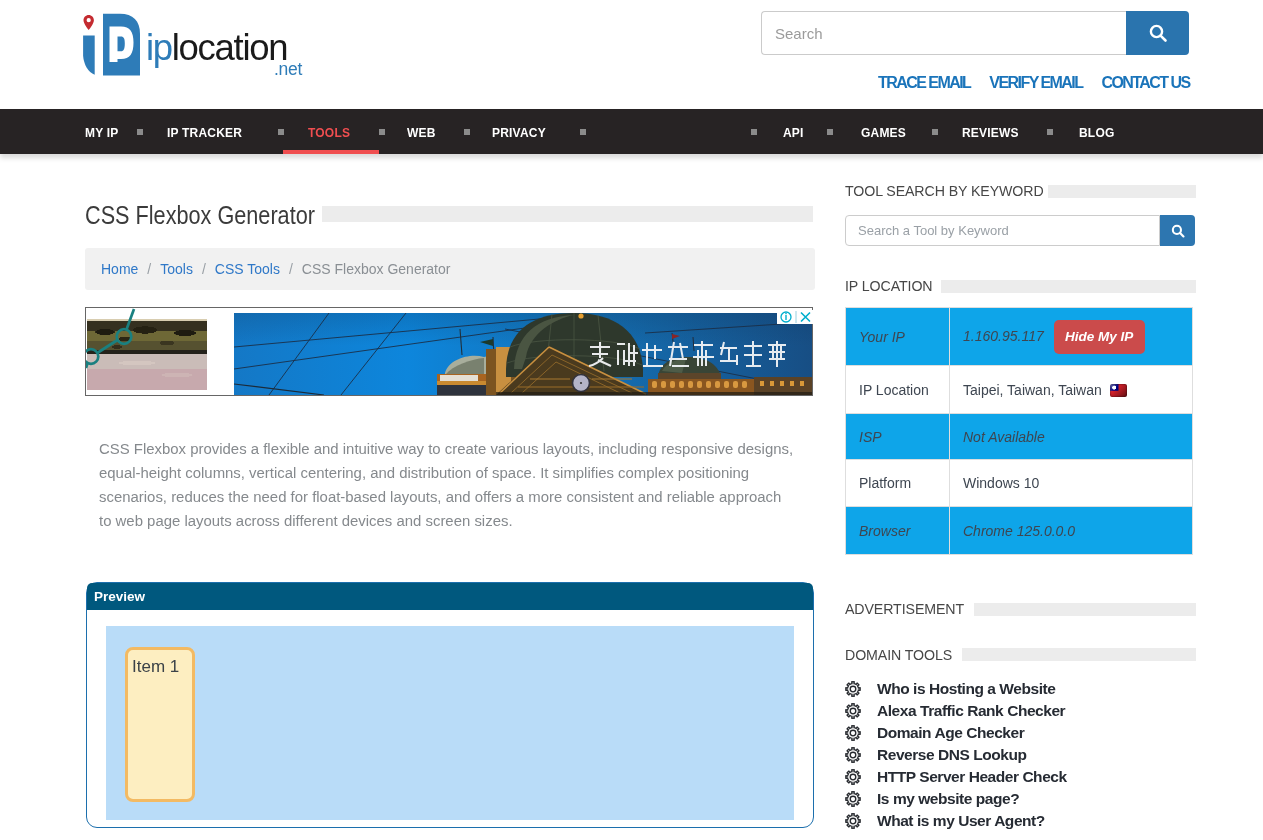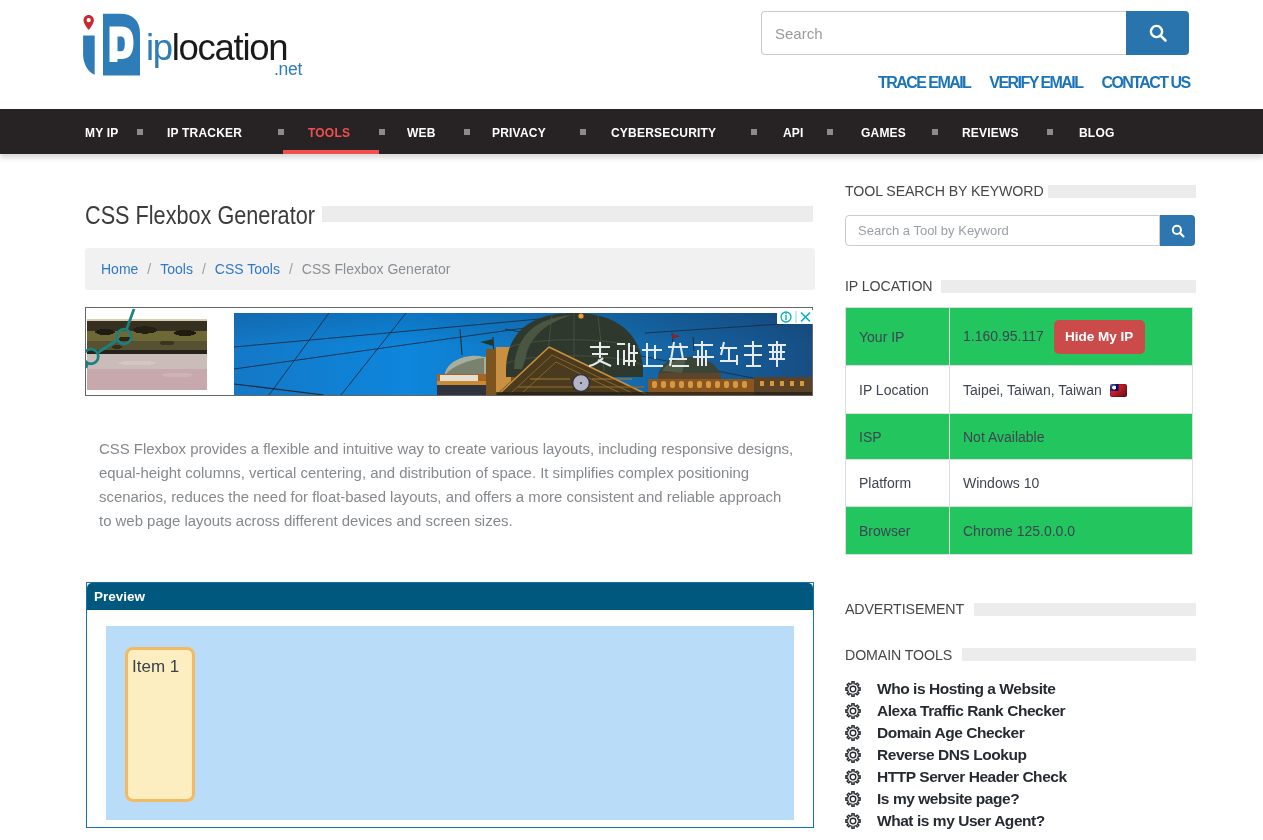--- a/index.html
+++ b/index.html
@@ -50,42 +50,42 @@
     radial-gradient(ellipse 26px 4px at 90px 56px, #cdb4b4 0 60%, rgba(0,0,0,0) 61%),
     linear-gradient(to bottom, #d8cdb0 0 2px, #35301f 2px 12px,
     #6e6836 12px 22px, #565130 22px 31px, #24221b 31px 35px,
     #cabcb8 35px 50px, #c7a9ad 50px 71px); }
 
 #para { position:absolute; left:99px; top:437px; width:max-content; font-size:15.5px;
   line-height:24px; color:#85898d; transform:scaleX(0.9625); transform-origin:left top;
   white-space:nowrap; }
 
 #pv { position:absolute; left:86px; top:582px; width:728px; height:246px;
-  border:1px solid #1c6fad; border-radius:0; background:#fff; }
+  border:1px solid #1c6fad; border-radius:11px; background:#fff; }
 #pv-hd { position:absolute; left:0; top:0; right:0; height:27px; background:#00587e;
   border-radius:5px 5px 0 0; display:flex; align-items:center; padding-left:7px;
   color:#fff; font-size:13.5px; font-weight:bold; }
 #pv-blue { position:absolute; left:19px; top:43px; width:688px; height:194px;
   background:#b9dcf8; }
 #pv-item { position:absolute; left:19px; top:21px; width:70px; height:155px;
   background:#fdeec1; border:3px solid #f3ba63; border-radius:8px;
   font-size:17px; color:#3b4248; padding:7px 0 0 4px; }
 
 .sb-h { position:absolute; font-size:14.2px; color:#474747; letter-spacing:-0.1px; white-space:nowrap; }
 .sb-bar { position:absolute; height:13px; background:#ececec; }
 #tool-in { position:absolute; left:845px; top:215px; width:315px; height:31px;
   border:1px solid #ccc; border-radius:4px 0 0 4px; padding-left:12px;
   font-size:13px; color:#0369a1; outline:none; font-family:"Liberation Sans", sans-serif; }
 #tool-in::placeholder { color:#9aa0a6; }
 #tool-btn { position:absolute; left:1160px; top:215px; width:35px; height:31px;
   background:#2d76b0; border:none; border-radius:0 4px 4px 0; }
 #iptab { position:absolute; left:845px; top:307px; width:348px;
   border-collapse:collapse; font-size:14px; color:#3e4651; }
 #iptab td { border:1px solid #dedede; padding-left:13px; }
-#iptab tr.g td { background:#22c55e; }
+#iptab tr.g td { background:#0ea5e9;font-style:italic; }
 #iptab td.k { width:104px; }
 #hide-btn { display:inline-block; background:#cb4b4b; color:#fff; font-weight:bold;
   font-size:13.5px; border-radius:5px; width:91px; height:34px; line-height:34px;
   text-align:center; vertical-align:middle; margin-left:10px; }
 #flag { display:inline-block; width:17px; height:13px; vertical-align:-2px;
   margin-left:8px; border-radius:2px; box-shadow:inset 0 0 2px rgba(0,0,0,.8);
   background-color:#d7202a;
   background-image:
     radial-gradient(circle at 4.2px 3.6px, #fff 0 1.7px, rgba(255,255,255,0) 2.3px),
     linear-gradient(135deg, rgba(255,255,255,.5) 0%, rgba(255,255,255,0) 32%, rgba(0,0,0,.18) 55%, rgba(0,0,0,.55) 100%),
@@ -121,21 +121,20 @@
     <span>VERIFY EMAIL</span>
     <span>CONTACT US</span>
   </div>
 
 <div id="nav">
   <a style="left:85px">MY IP</a>
   <a style="left:167px">IP TRACKER</a>
   <a class="act" style="left:308px">TOOLS</a>
   <a style="left:407px">WEB</a>
   <a style="left:492px">PRIVACY</a>
-  <a style="left:611px">CYBERSECURITY</a>
   <a style="left:783px">API</a>
   <a style="left:861px">GAMES</a>
   <a style="left:962px">REVIEWS</a>
   <a style="left:1079px">BLOG</a>
   <span class="sq" style="left:137px"></span>
   <span class="sq" style="left:278px"></span>
   <span class="sq" style="left:379px"></span>
   <span class="sq" style="left:464px"></span>
   <span class="sq" style="left:580px"></span>
   <span class="sq" style="left:751px"></span>

